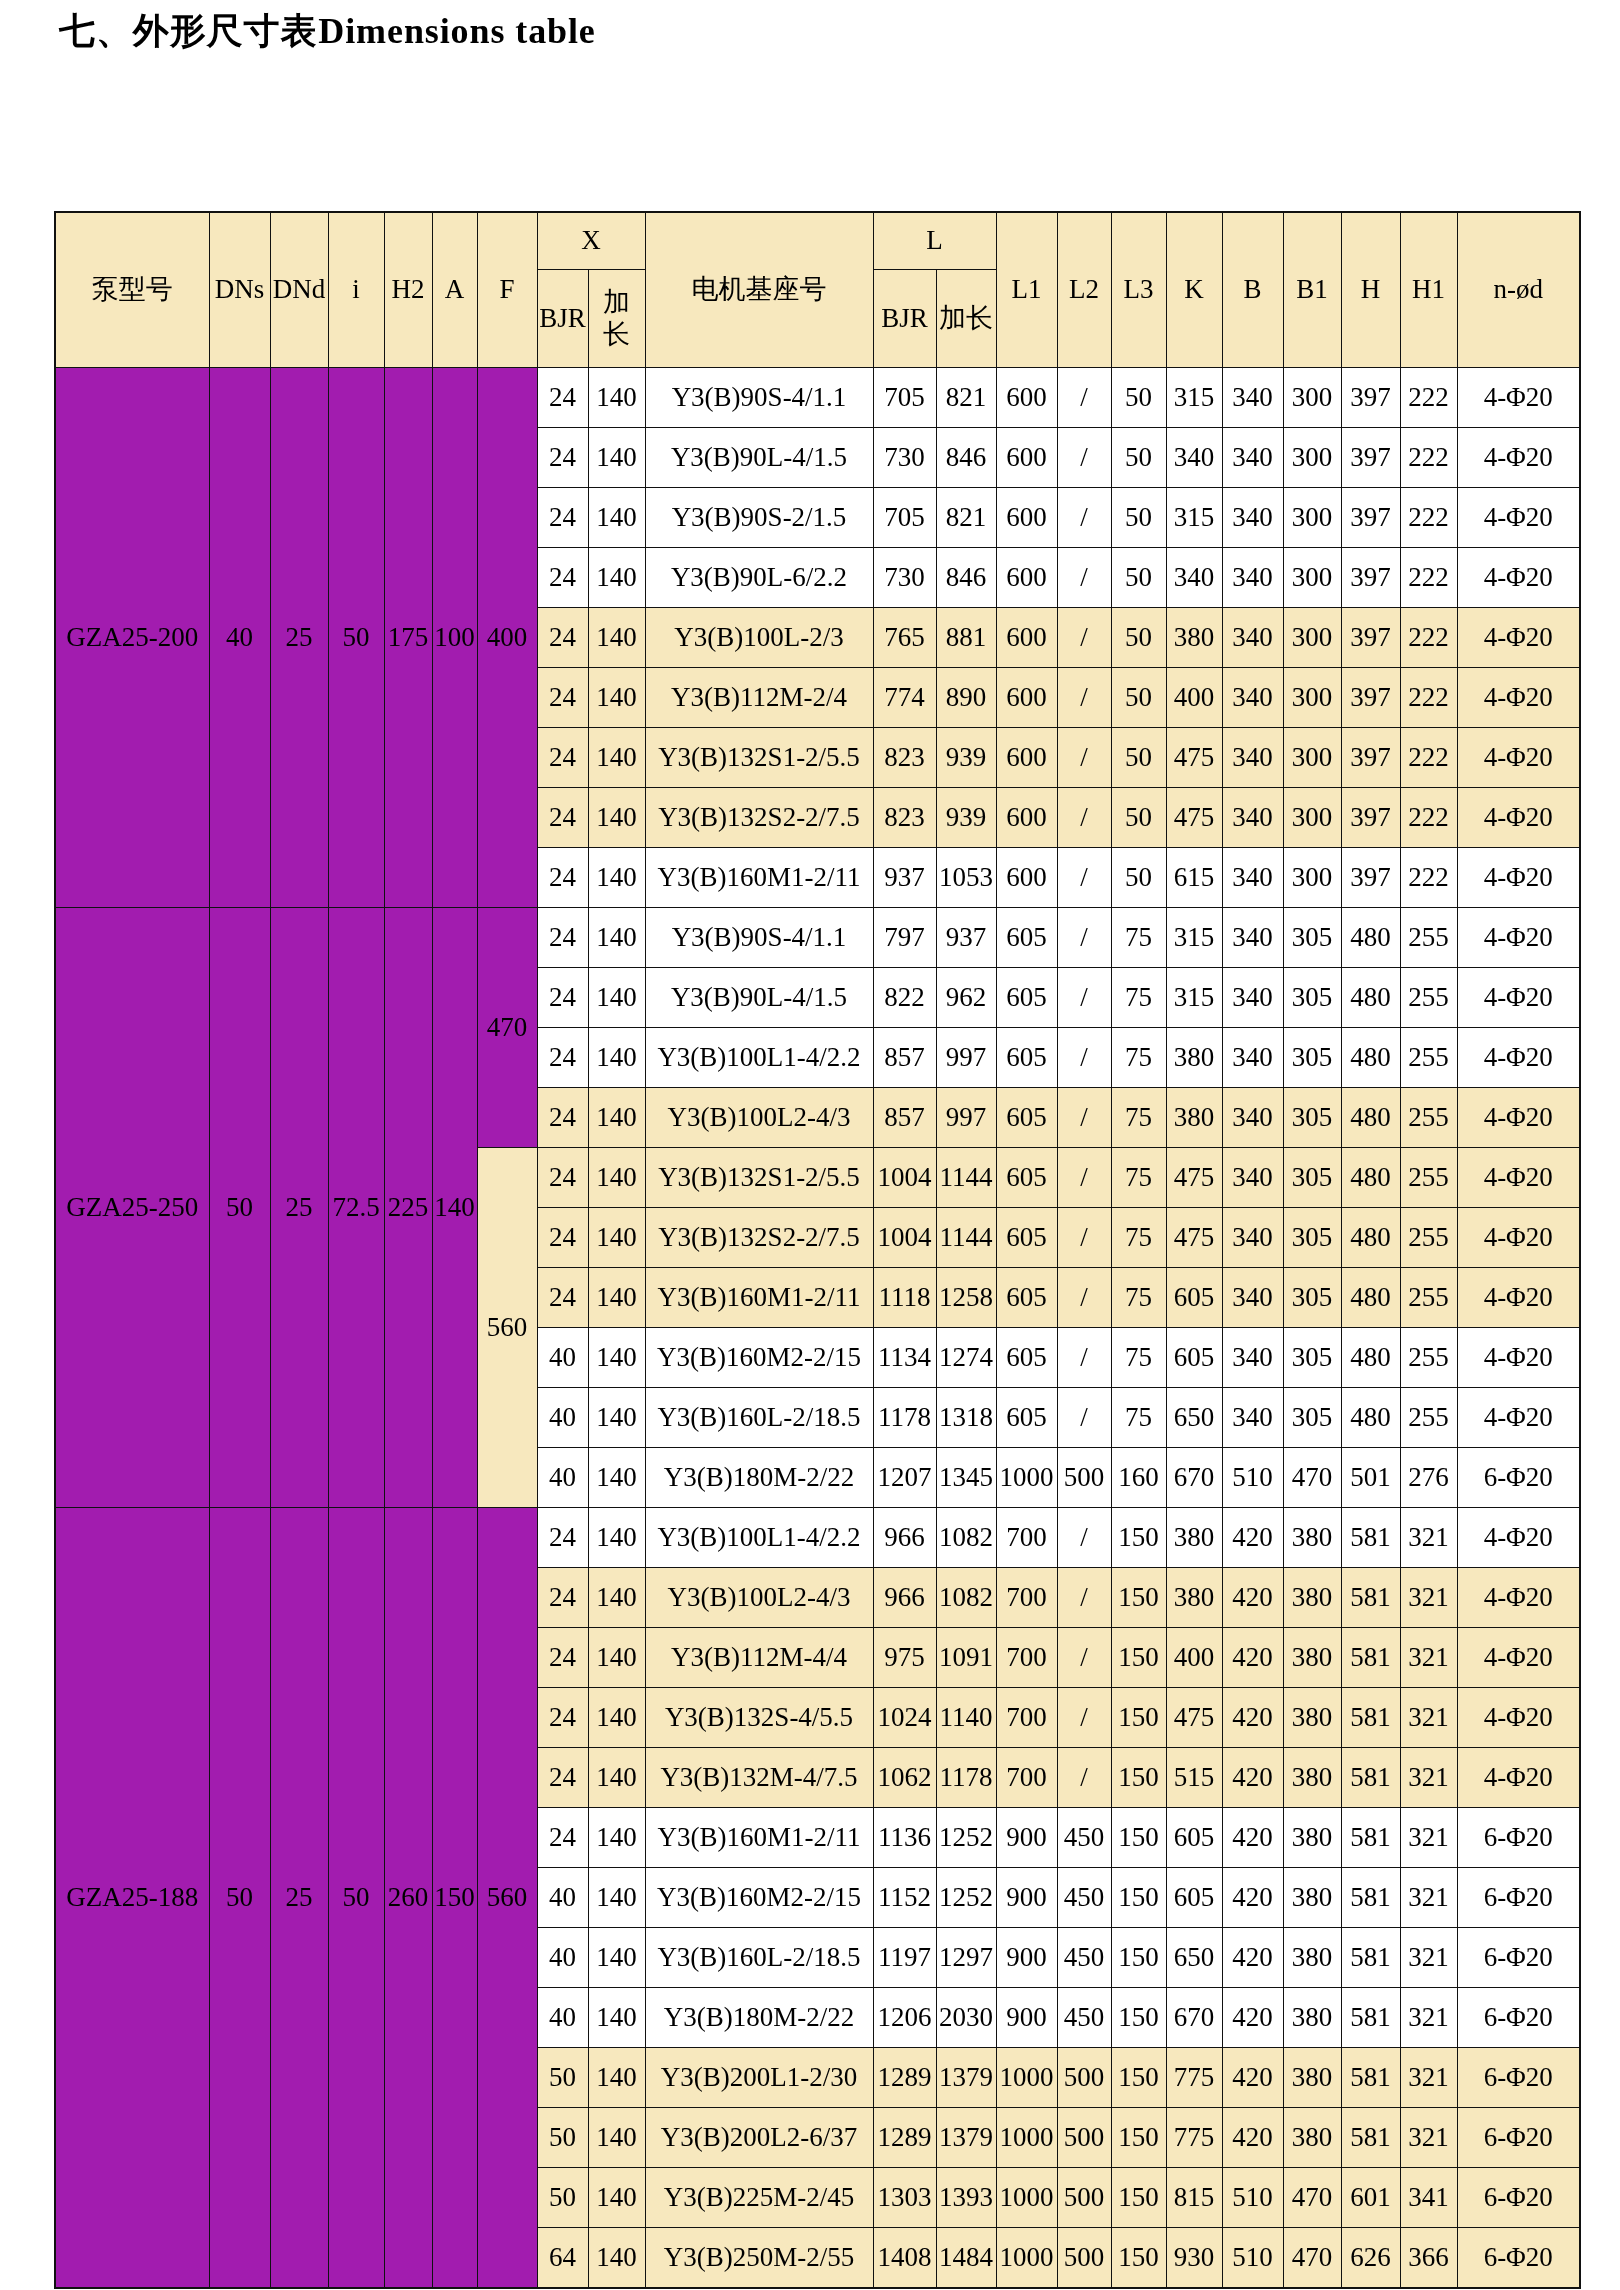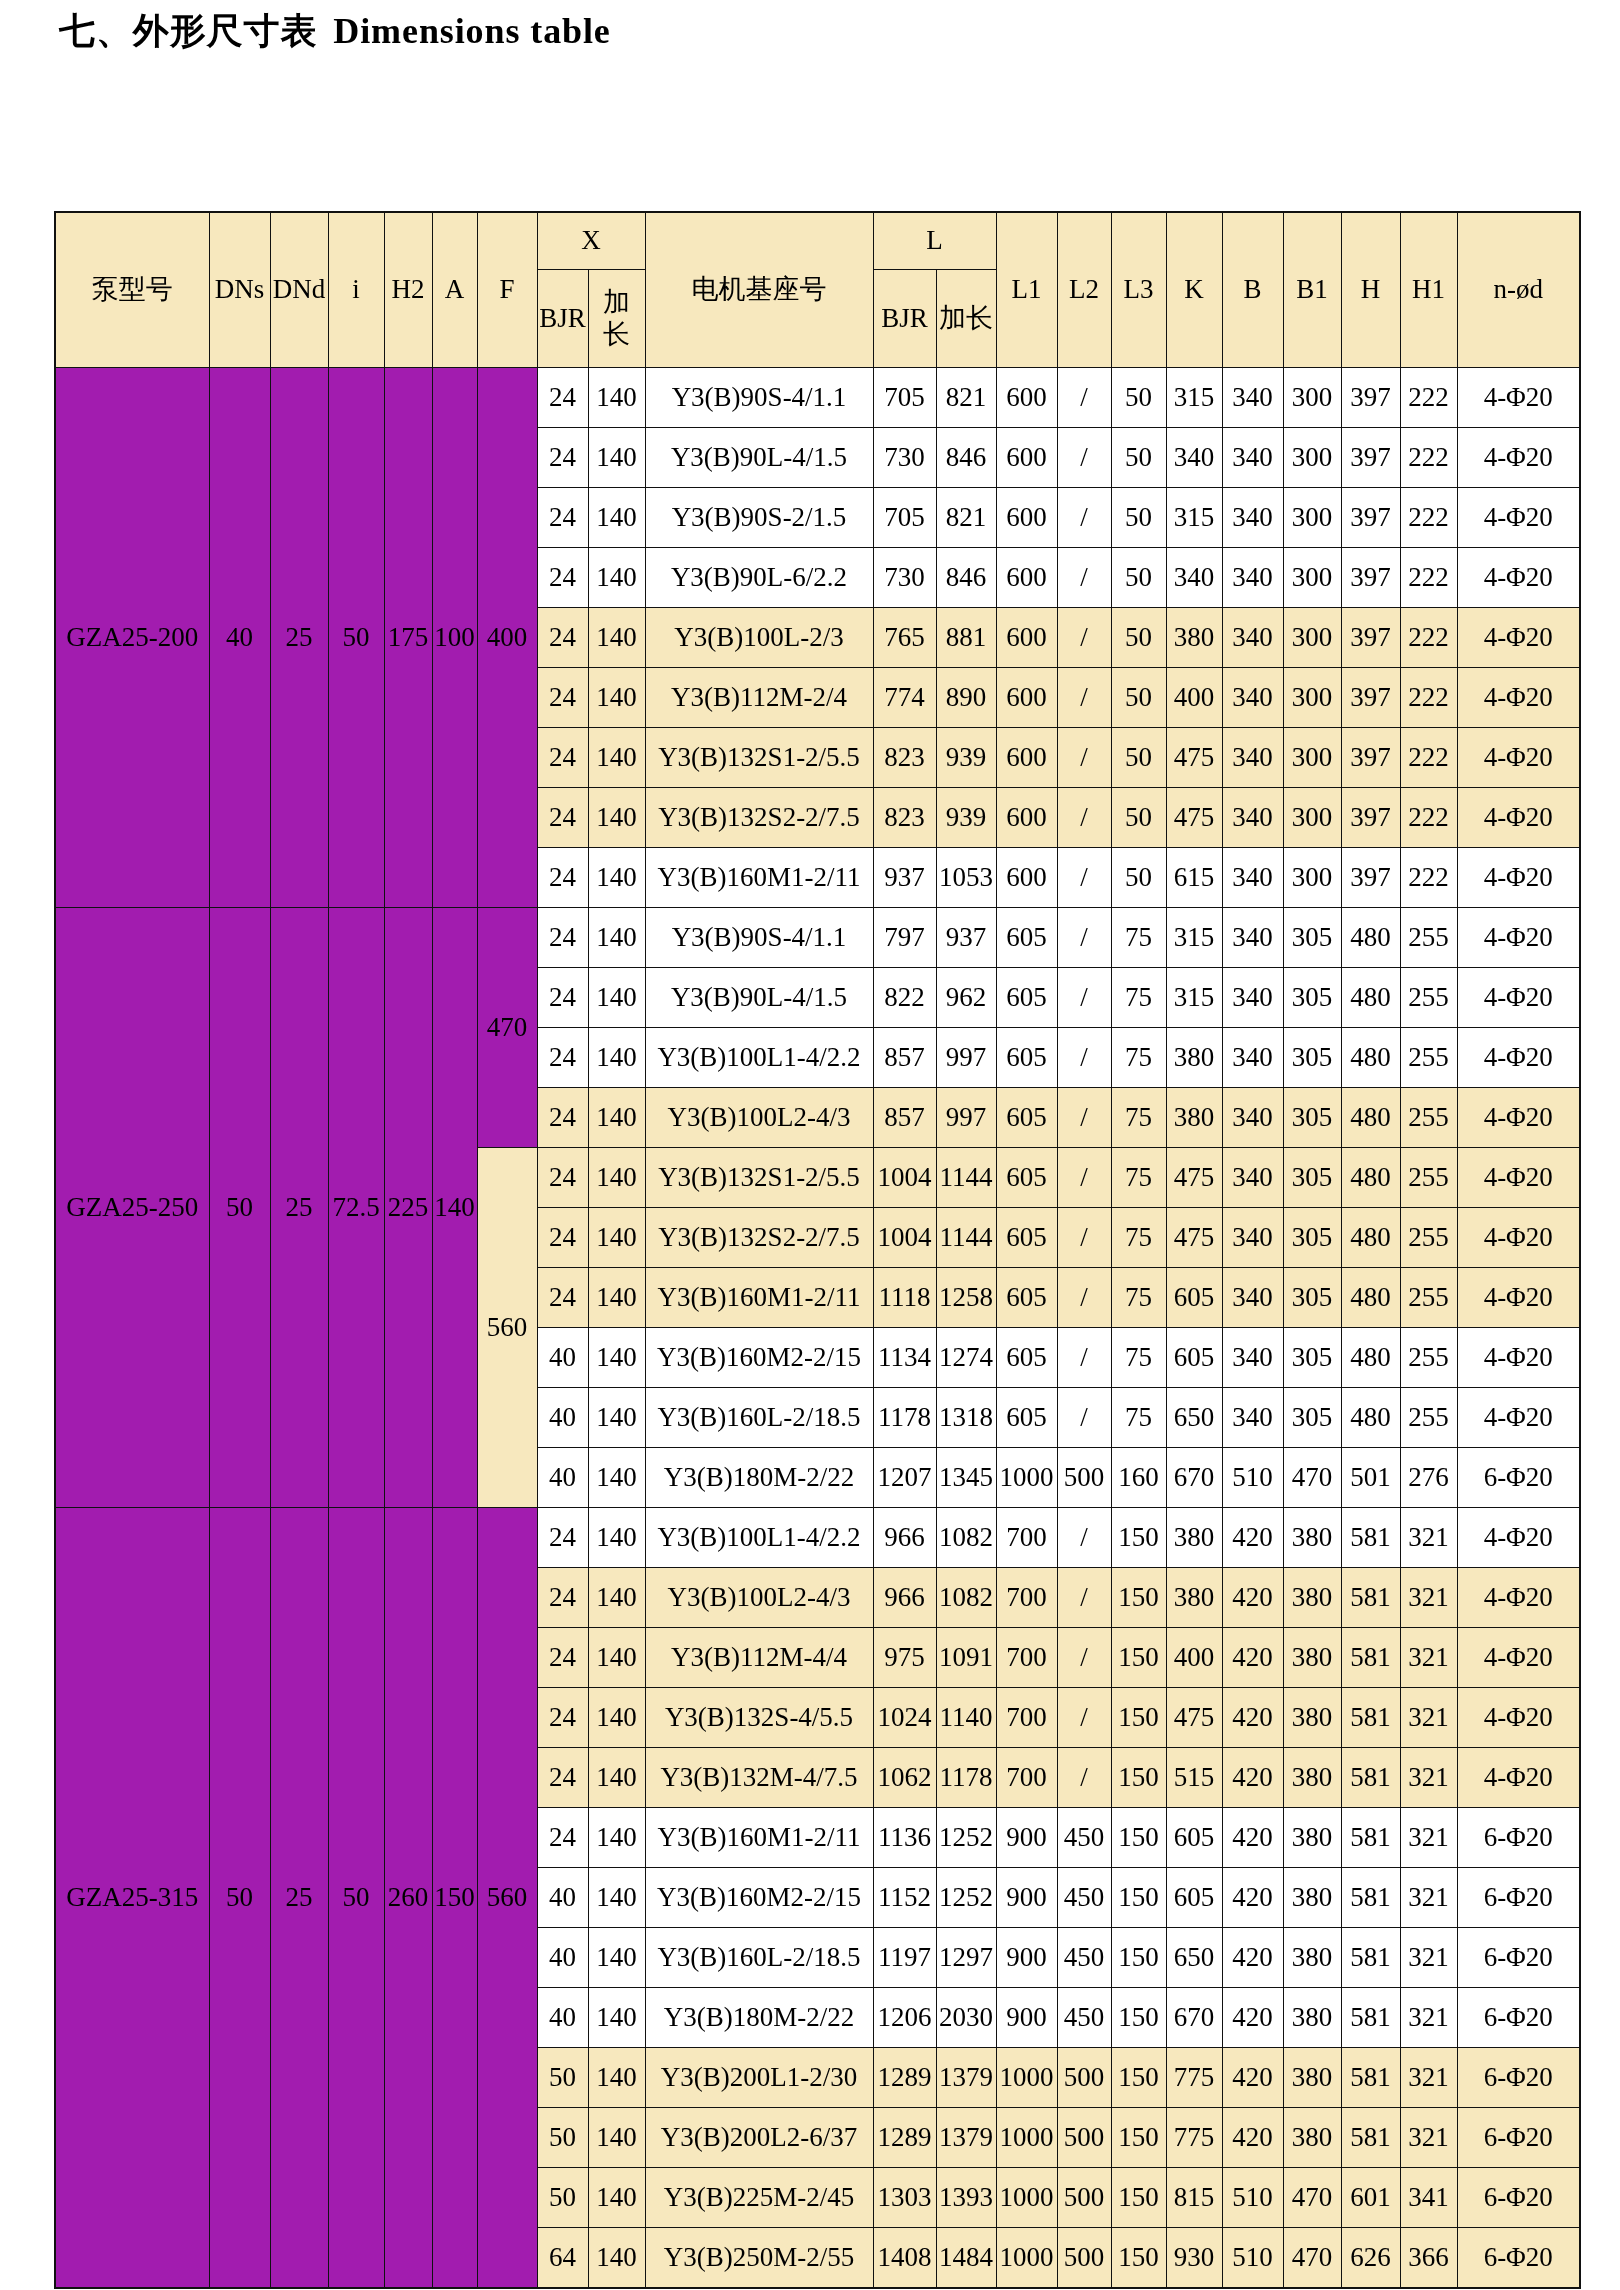--- a/index.html
+++ b/index.html
@@ -20,21 +20,21 @@
   h1.title {
     position: absolute;
     left: 59px;
     top: 7.2px;
     margin: 0;
     font-size: 36px;
     font-weight: bold;
     letter-spacing: 0.9px;
     white-space: nowrap;
   }
-  h1.title .en { margin-left: 16px; }
+  h1.title .en { margin-left: 1px; }
 
   table.dims {
     position: absolute;
     left: 54px;
     top: 211px;
     border-collapse: collapse;
     table-layout: fixed;
     width: 1525px;
     border: 2.7px solid #111111;
   }
@@ -431,21 +431,21 @@
           <td>500</td>
           <td>160</td>
           <td>670</td>
           <td>510</td>
           <td>470</td>
           <td>501</td>
           <td>276</td>
           <td>6-Φ20</td>
         </tr>
         <tr>
-          <td rowspan="13" class="merged">GZA25-315</td>
+          <td rowspan="13" class="merged">GZA25-188</td>
           <td rowspan="13" class="merged">50</td>
           <td rowspan="13" class="merged">25</td>
           <td rowspan="13" class="merged">50</td>
           <td rowspan="13" class="merged">260</td>
           <td rowspan="13" class="merged">150</td>
           <td rowspan="13" class="merged">560</td>
           <td>24</td>
           <td>140</td>
           <td>Y3(B)100L1-4/2.2</td>
           <td>966</td>

